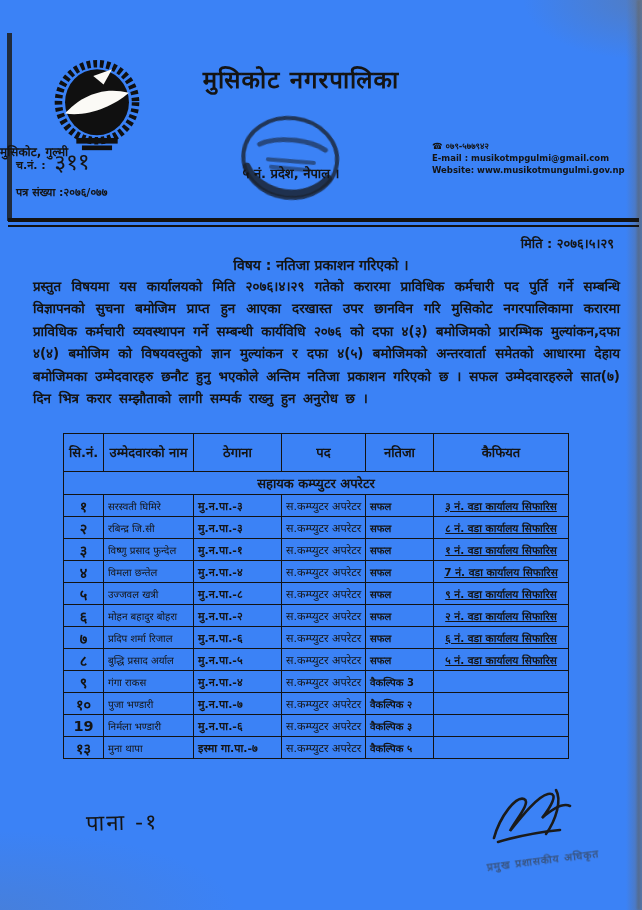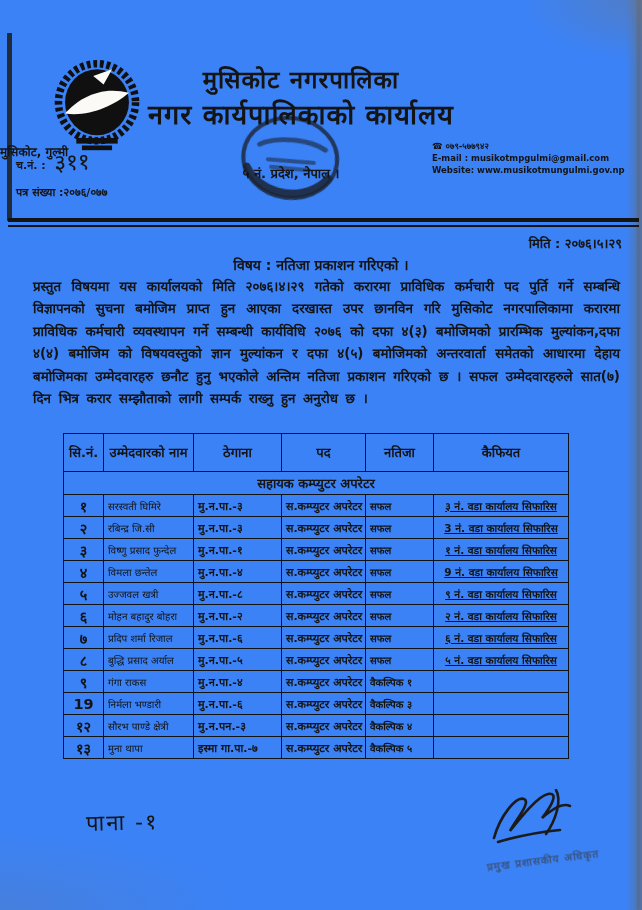--- a/index.html
+++ b/index.html
@@ -30,35 +30,35 @@
   .refline{position:absolute;left:16px;top:152px;display:flex;align-items:flex-end;gap:8px;}
   .refline .lbl{font-size:11px;font-weight:bold;}
   .refline .num{font-size:23px;line-height:20px;transform:rotate(-3deg);}
   .letterno{position:absolute;left:16px;top:184px;font-size:11px;font-weight:bold;}
 
   .stamp{position:absolute;left:238px;top:112px;opacity:.88;filter:blur(.6px);transform:rotate(7deg);}
 
   .divider{position:absolute;left:8px;right:3px;top:218px;height:3px;
     border-top:4px solid #131313;border-bottom:2px solid #131313;}
 
-  .dateline{position:absolute;right:20px;top:234px;font-size:13px;font-weight:bold;}
+  .dateline{position:absolute;right:28px;top:234px;font-size:13px;font-weight:bold;}
   .subject{position:absolute;left:0;right:0;top:255px;text-align:center;font-size:14px;font-weight:bold;}
   .bodytext{position:absolute;left:33px;top:276px;width:587px;
     font-size:13.4px;font-weight:bold;line-height:22.4px;text-align:justify;word-spacing:3px;}
 
   .tapasil{position:absolute;left:0;right:60px;top:419px;text-align:center;font-size:13.5px;font-weight:bold;}
 
   table.results{position:absolute;left:63px;top:433px;width:505px;border-collapse:collapse;table-layout:fixed;}
   table.results th, table.results td{border:1.7px solid #131313;padding:0 4px;overflow:hidden;white-space:nowrap;}
   table.results th{font-size:13px;font-weight:bold;text-align:center;height:37px;line-height:17px;white-space:normal;}
   td.group{font-size:13px;font-weight:bold;text-align:center;height:22px;}
   td.sn{font-size:14.5px;font-weight:bold;text-align:center;height:21px;}
   td.nm{font-size:10px;font-weight:normal;padding-left:11px;}
   td.ad{font-size:11px;font-weight:bold;padding-left:7px;}
-  td.po{font-size:11px;font-weight:bold;text-align:center;}
+  td.po{font-size:11px;font-weight:normal;text-align:center;}
   td.re{font-size:10px;font-weight:bold;padding-left:8px;}
   td.rm{font-size:10.5px;font-weight:bold;text-align:center;text-decoration:underline;}
 
   .page-label{position:absolute;left:86px;top:806px;font-size:22px;transform:rotate(-1.5deg);letter-spacing:2px;}
   .signature{position:absolute;left:486px;top:786px;}
   .stamp-text{position:absolute;left:448px;top:853px;width:190px;text-align:center;
     font-size:10.5px;font-weight:bold;color:rgba(55,55,55,.6);transform:rotate(-7deg);
     filter:blur(.4px);letter-spacing:1px;white-space:nowrap;}
 </style>
 </head>
@@ -89,21 +89,20 @@
         <ellipse cx="52" cy="46" rx="47" ry="40" stroke-width="4" opacity="0.8"></ellipse>
         <path d="M10,60 A47,40 0 0 0 92,62" stroke-width="8" opacity="0.85"></path>
         <path d="M20,36 C36,26 68,25 86,34" stroke-width="5" opacity="0.6"></path>
         <path d="M30,50 L76,48" stroke-width="4" opacity="0.55"></path>
         <path d="M34,57 L72,56" stroke-width="4" opacity="0.5"></path>
       </g>
     </svg>
   </div>
 
   <div class="title1">मुसिकोट नगरपालिका</div>
-  <div class="title2">नगर कार्यपालिकाको कार्यालय</div>
   <div class="addr1">मुसिकोट, गुल्मी</div>
   <div class="addr2">५ नं. प्रदेश, नेपाल ।</div>
 
   <div class="contact">
     <div>☎ ०७९-५७७९४२</div>
     <div>E-mail : musikotmpgulmi@gmail.com</div>
     <div>Website: www.musikotmungulmi.gov.np</div>
   </div>
 
   <div class="refline">
@@ -149,37 +148,37 @@
         <td class="po">स.कम्प्युटर अपरेटर</td>
         <td class="re">सफल</td>
         <td class="rm">३ नं. वडा कार्यालय सिफारिस</td>
       </tr>
       <tr>
         <td class="sn">२</td>
         <td class="nm">रबिन्द्र जि.सी</td>
         <td class="ad">मु.न.पा.-३</td>
         <td class="po">स.कम्प्युटर अपरेटर</td>
         <td class="re">सफल</td>
-        <td class="rm">3 नं. वडा कार्यालय सिफारिस</td>
+        <td class="rm">८ नं. वडा कार्यालय सिफारिस</td>
       </tr>
       <tr>
         <td class="sn">३</td>
         <td class="nm">विष्णु प्रसाद फुन्देल</td>
         <td class="ad">मु.न.पा.-१</td>
         <td class="po">स.कम्प्युटर अपरेटर</td>
         <td class="re">सफल</td>
         <td class="rm">१ नं. वडा कार्यालय सिफारिस</td>
       </tr>
       <tr>
         <td class="sn">४</td>
         <td class="nm">विमला छन्तेल</td>
         <td class="ad">मु.न.पा.-४</td>
         <td class="po">स.कम्प्युटर अपरेटर</td>
         <td class="re">सफल</td>
-        <td class="rm">9 नं. वडा कार्यालय सिफारिस</td>
+        <td class="rm">7 नं. वडा कार्यालय सिफारिस</td>
       </tr>
       <tr>
         <td class="sn">५</td>
         <td class="nm">उज्जवल खत्री</td>
         <td class="ad">मु.न.पा.-८</td>
         <td class="po">स.कम्प्युटर अपरेटर</td>
         <td class="re">सफल</td>
         <td class="rm">९ नं. वडा कार्यालय सिफारिस</td>
       </tr>
       <tr>
@@ -204,37 +203,37 @@
         <td class="ad">मु.न.पा.-५</td>
         <td class="po">स.कम्प्युटर अपरेटर</td>
         <td class="re">सफल</td>
         <td class="rm">५ नं. वडा कार्यालय सिफारिस</td>
       </tr>
       <tr>
         <td class="sn">९</td>
         <td class="nm">गंगा राकस</td>
         <td class="ad">मु.न.पा.-४</td>
         <td class="po">स.कम्प्युटर अपरेटर</td>
-        <td class="re">वैकल्पिक १</td>
+        <td class="re">वैकल्पिक 3</td>
+        <td class="rm"></td>
+      </tr>
+      <tr>
+        <td class="sn">१०</td>
+        <td class="nm">पुजा भण्डारी</td>
+        <td class="ad">मु.न.पा.-७</td>
+        <td class="po">स.कम्प्युटर अपरेटर</td>
+        <td class="re">वैकल्पिक २</td>
         <td class="rm"></td>
       </tr>
       <tr>
         <td class="sn">19</td>
         <td class="nm">निर्मला भण्डारी</td>
         <td class="ad">मु.न.पा.-६</td>
         <td class="po">स.कम्प्युटर अपरेटर</td>
         <td class="re">वैकल्पिक ३</td>
-        <td class="rm"></td>
-      </tr>
-      <tr>
-        <td class="sn">१२</td>
-        <td class="nm">सौरभ पाण्डे क्षेत्री</td>
-        <td class="ad">मु.न.पन.-३</td>
-        <td class="po">स.कम्प्युटर अपरेटर</td>
-        <td class="re">वैकल्पिक ४</td>
         <td class="rm"></td>
       </tr>
       <tr>
         <td class="sn">१३</td>
         <td class="nm">मुना थापा</td>
         <td class="ad">इस्मा गा.पा.-७</td>
         <td class="po">स.कम्प्युटर अपरेटर</td>
         <td class="re">वैकल्पिक ५</td>
         <td class="rm"></td>
       </tr>

